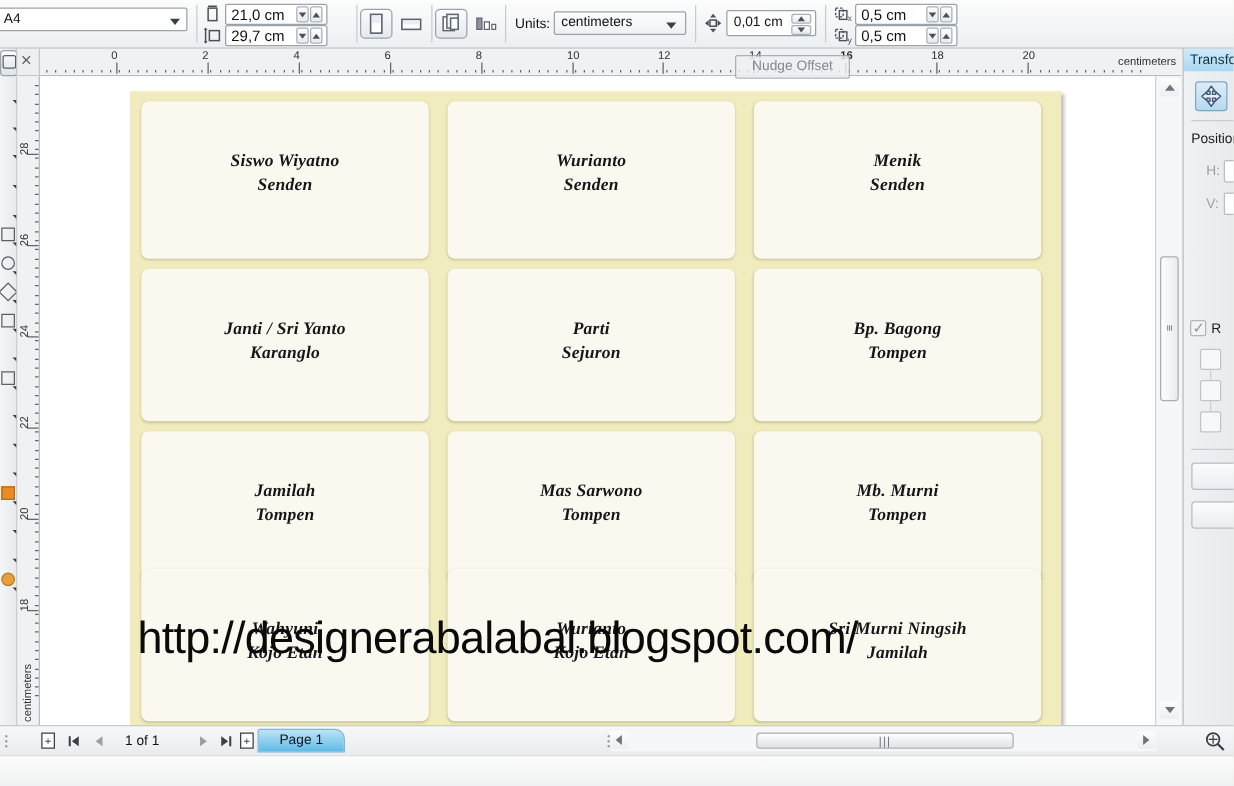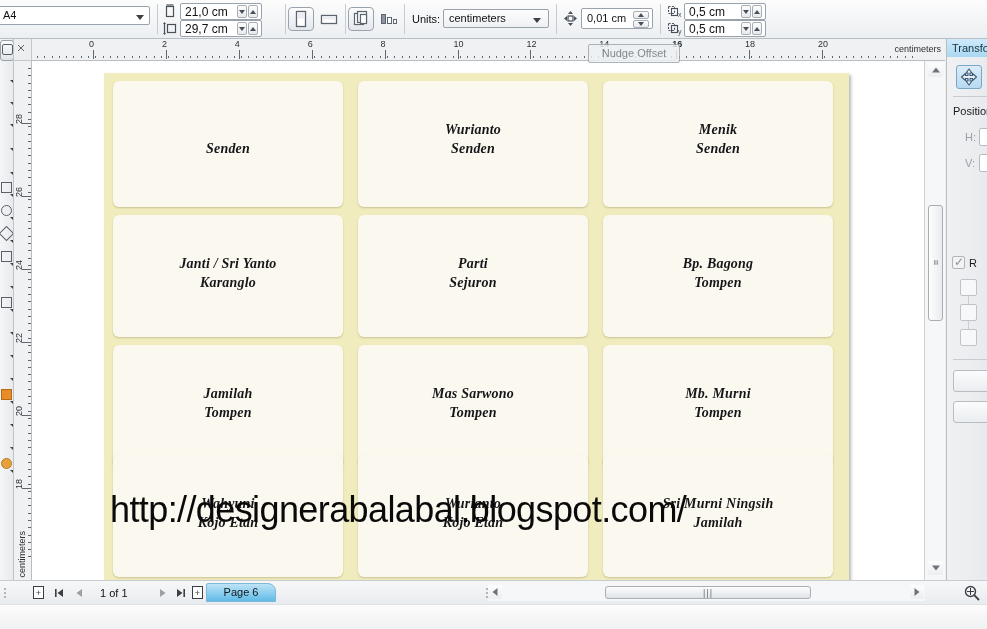--- a/index.html
+++ b/index.html
@@ -755,20 +755,21 @@
       <span class="tick" style="left: 14px; top: 481px; width: 3px; height: 1px;"></span>
       <span class="tick" style="left: 14px; top: 488px; width: 3px; height: 1px;"></span>
       <span class="tick" style="left: 14px; top: 495px; width: 3px; height: 1px;"></span>
       <span class="vunit" style="left: 3px; bottom: 2px;">centimeters</span>
     </div>
 
   <div class="canvas">
     <div class="page">
       <div class="cardgrid" id="cardgrid">
           <div class="card" style="left: 9px; top: 8px; height: 126px;">
+            <div class="name">Siswo Wiyatno</div>
             <div class="place">Senden</div>
           </div>
           <div class="card" style="left: 254px; top: 8px; height: 126px;">
             <div class="name">Wurianto</div>
             <div class="place">Senden</div>
           </div>
           <div class="card" style="left: 499px; top: 8px; height: 126px;">
             <div class="name">Menik</div>
             <div class="place">Senden</div>
           </div>
@@ -861,21 +862,21 @@
       <svg width="15" height="14" viewBox="0 0 15 14">
           <polygon points="4,3 4,11 9.5,7" fill="#3a3f45"></polygon>
           <rect x="10.4" y="3" width="1.6" height="8" fill="#3a3f45"></rect>
         </svg>
     </span>
     <span class="pagedoc" style="left:192px;">
       <span class="plus">+</span>
     </span>
 
     <div class="pagetab" style="left:206px;width:70px;">
-      <span class="lbl">Page 6</span>
+      <span class="lbl">Page 1</span>
     </div>
 
     <span class="dotsgrip" style="left:486px;top:5px;">
       <b style="left:0;top:2px;"></b>
         <b style="left:0;top:6px;"></b>
         <b style="left:0;top:10px;"></b>
     </span>
 
     <div class="hscroll" style="left:488px;top:3px;height:17px;">
       <div class="sarrow" style="left:0;top:1px;width:14px;height:14px;">

